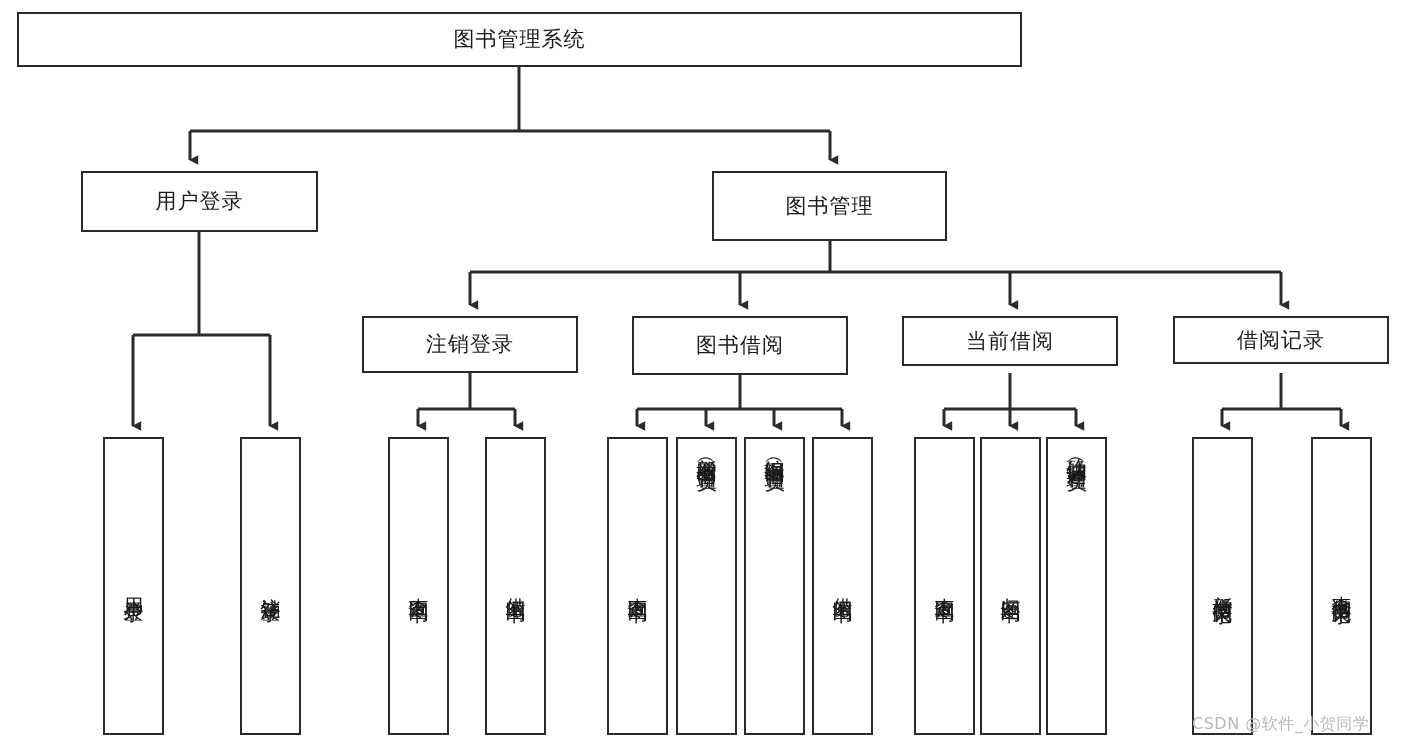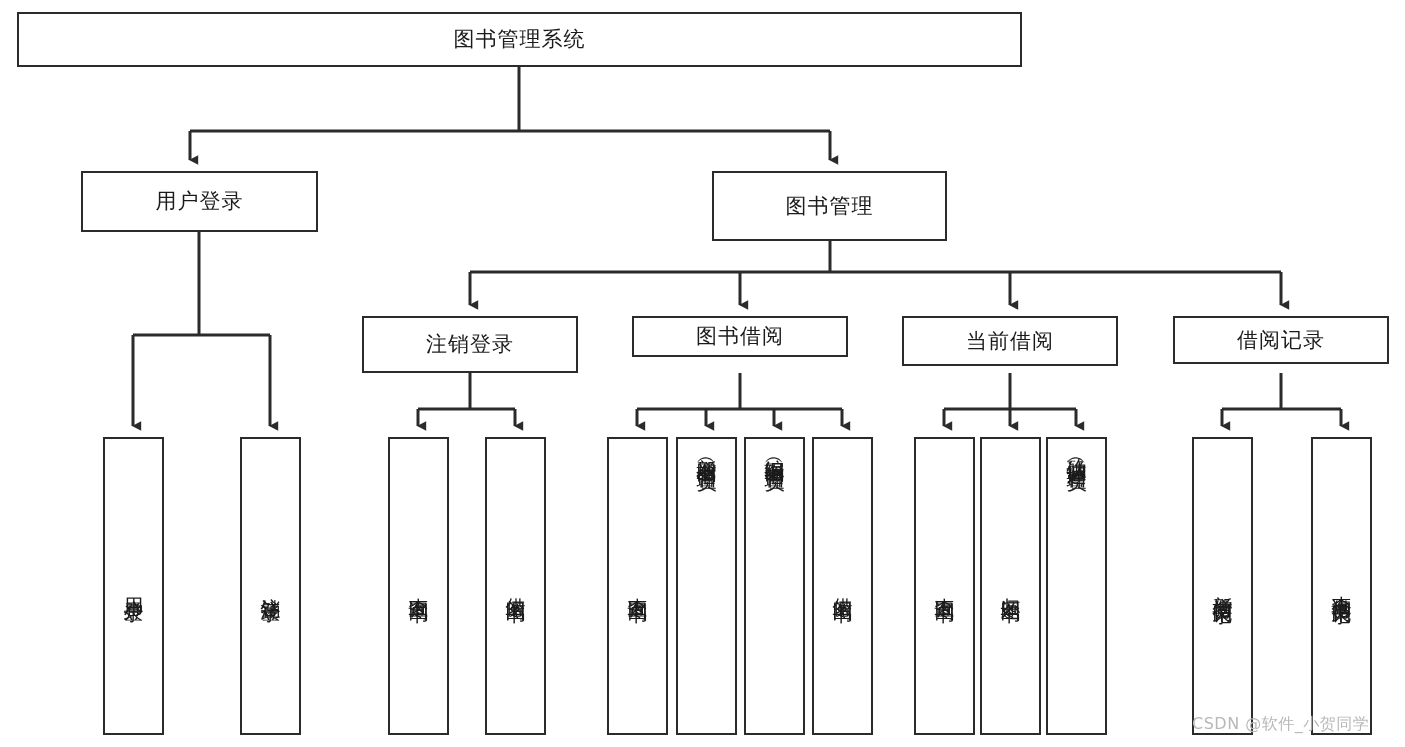--- a/index.html
+++ b/index.html
@@ -131,21 +131,21 @@
   <div class="node h" style="left:81px; top:171px; width:237px; height:61px;">
     <span class="lbl">用户登录</span>
   </div>
   <div class="node h" style="left:712px; top:171px; width:235px; height:70px;">
     <span class="lbl">图书管理</span>
   </div>
 
   <div class="node h" style="left:362px; top:316px; width:216px; height:57px;">
     <span class="lbl">注销登录</span>
   </div>
-  <div class="node h" style="left:632px; top:316px; width:216px; height:41px;">
+  <div class="node h" style="left:632px; top:316px; width:216px; height:59px;">
     <span class="lbl">图书借阅</span>
   </div>
   <div class="node h" style="left:902px; top:316px; width:216px; height:50px;">
     <span class="lbl">当前借阅</span>
   </div>
   <div class="node h" style="left:1173px; top:316px; width:216px; height:48px;">
     <span class="lbl">借阅记录</span>
   </div>
 
   <div class="node v mid" style="left:103px; top:437px; width:61px; height:298px;">

